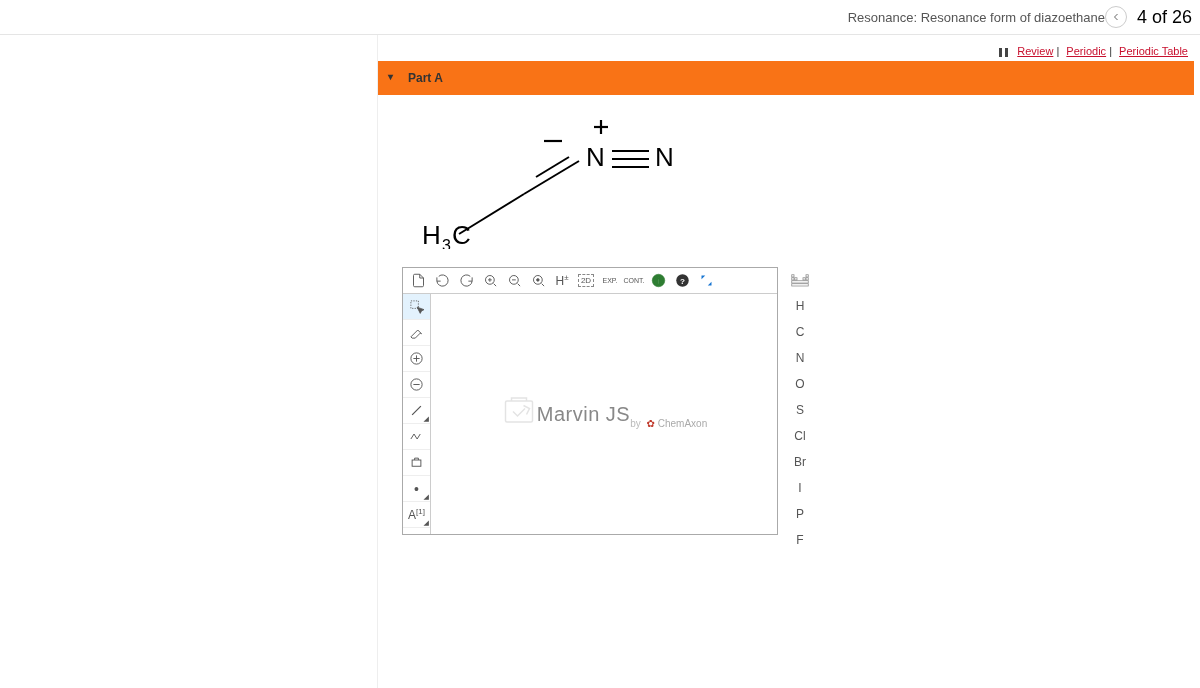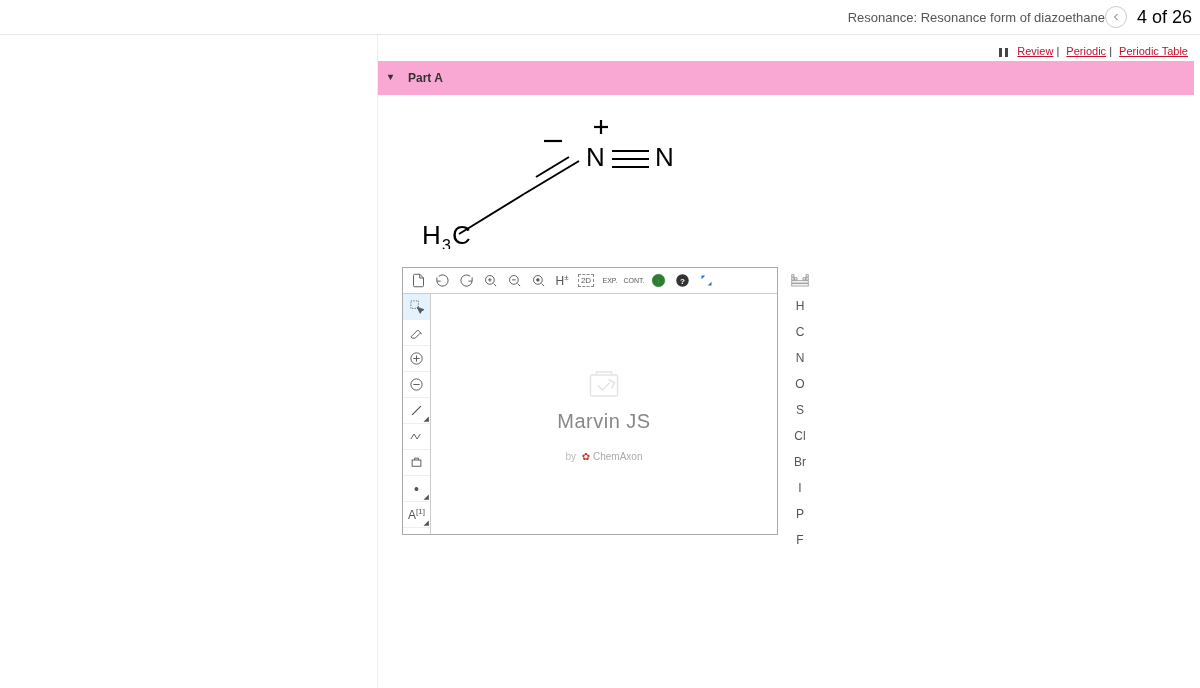--- a/index.html
+++ b/index.html
@@ -8,41 +8,41 @@
 .top-bar .title{font-weight:400}
 .top-right{display:flex;align-items:center;gap:10px}
 .prev-btn{width:22px;height:22px;border:1px solid #ccc;border-radius:50%;display:flex;align-items:center;justify-content:center;font-size:12px;color:#666;cursor:pointer}
 .progress{font-size:18px;color:#000000}
 .main-layout{display:flex;height:calc(100% - 34px)}
 .left-col{width:378px;border-right:1px solid #eee}
 .right-col{flex:1;padding:0 6px 0 0;overflow:hidden}
 .helper-links{text-align:right;padding:10px 6px 4px 0;font-size:11px}
 .helper-links a{color:#c8102e;text-decoration:underline;margin-left:4px;cursor:pointer}
 .helper-links .pause{display:inline-block;width:9px;height:9px;border-left:3px solid #444;border-right:3px solid #444;margin-right:2px;vertical-align:middle}
-.part-header{background:#f9a8d4;padding:10px 20px 10px 30px;font-size:12px;font-weight:700;color:#333;position:relative}
+.part-header{background:#f97316;padding:10px 20px 10px 30px;font-size:12px;font-weight:700;color:#333;position:relative}
 .part-header::before{content:"▾";position:absolute;left:10px;top:10px;font-size:10px;color:#333}
 .instructions{padding:12px 20px 6px 30px;font-size:11.5px;color:#444}
 .instructions .sub{margin-top:6px;font-size:11px;color:#555}
 .info-icon{display:inline-flex;width:14px;height:14px;border-radius:50%;background:#1976d2;color:#fff;font-size:9px;align-items:center;justify-content:center;margin-left:6px;vertical-align:middle}
 .molecule-area{padding:24px 20px 10px 36px}
 .molecule-svg{width:300px;height:130px}
 .hint-text{padding:4px 18px 10px 24px;font-size:11.5px;font-weight:700;color:#222}
 .editor-wrap{margin:4px 0 0 24px;display:flex;gap:0}
 .editor-box{width:376px;height:268px;border:1px solid #aaa;display:flex;flex-direction:column}
 .editor-toolbar{height:26px;border-bottom:1px solid #ccc;display:flex;align-items:center;padding:0 3px;gap:0}
 .tb-btn{width:24px;height:22px;display:flex;align-items:center;justify-content:center;font-size:11px;color:#555;cursor:pointer}
 .tb-btn svg{width:15px;height:15px}
 .tb-btn.green svg{stroke:#2e7d32;fill:#2e7d32}
 .tb-btn.blue svg{fill:#1976d2}
 .editor-body{flex:1;display:flex}
 .left-tools{width:28px;border-right:1px solid #ccc;display:flex;flex-direction:column}
 .lt-btn{height:26px;display:flex;align-items:center;justify-content:center;font-size:11px;color:#555;cursor:pointer;border-bottom:1px solid #eee;position:relative}
 .lt-btn.active{background:#e3f2fd}
 .lt-btn svg{width:15px;height:15px}
-.canvas{flex:1;display:flex;flex-direction:column;align-items:center;justify-content:center;color:#999}
+.canvas{flex:1;display:flex;flex-direction:row;align-items:center;justify-content:center;color:#999}
 .canvas svg{width:36px;height:36px;margin-bottom:8px;opacity:0.4}
 .marvin{font-size:20px;font-weight:400;color:#888;letter-spacing:.5px}
 .chemaxon{font-size:10px;color:#aaa;margin-top:18px}
 .chemaxon .by{color:#bbb;margin-right:3px}
 .atom-panel{width:32px;display:flex;flex-direction:column;margin-left:6px}
 .atom-btn{height:26px;display:flex;align-items:center;justify-content:center;font-size:12px;color:#555;cursor:pointer;border:1px solid transparent}
 .atom-btn.first svg{width:18px;height:14px}
 .sup{font-size:8px;vertical-align:super}
 </style>
 </head>

